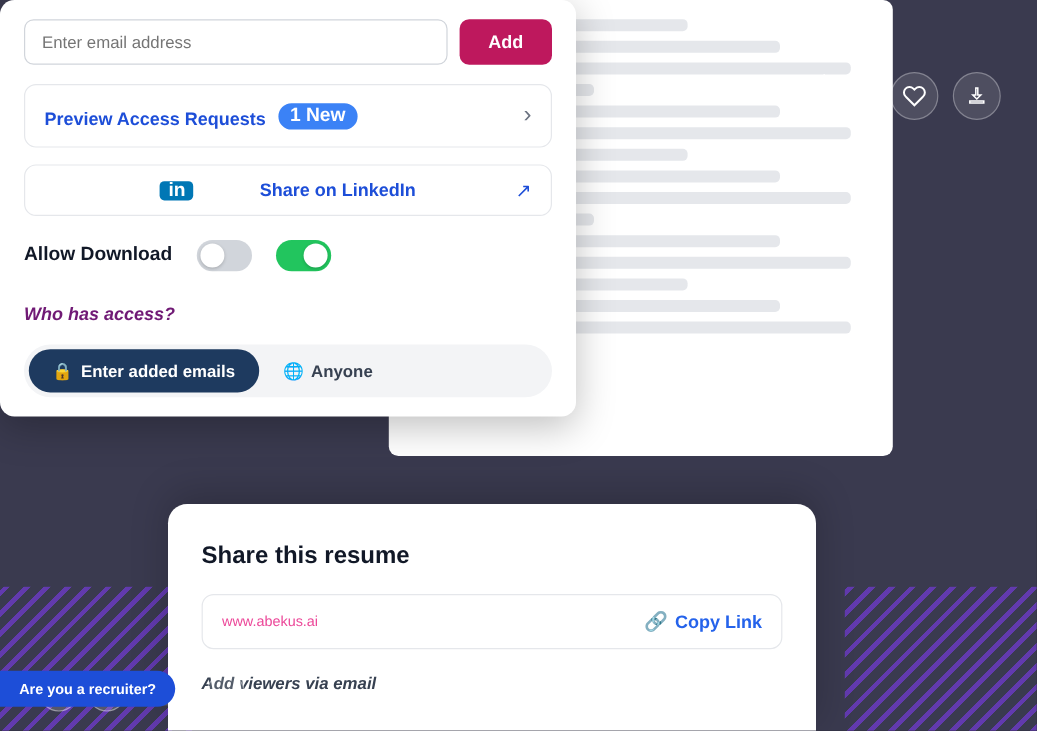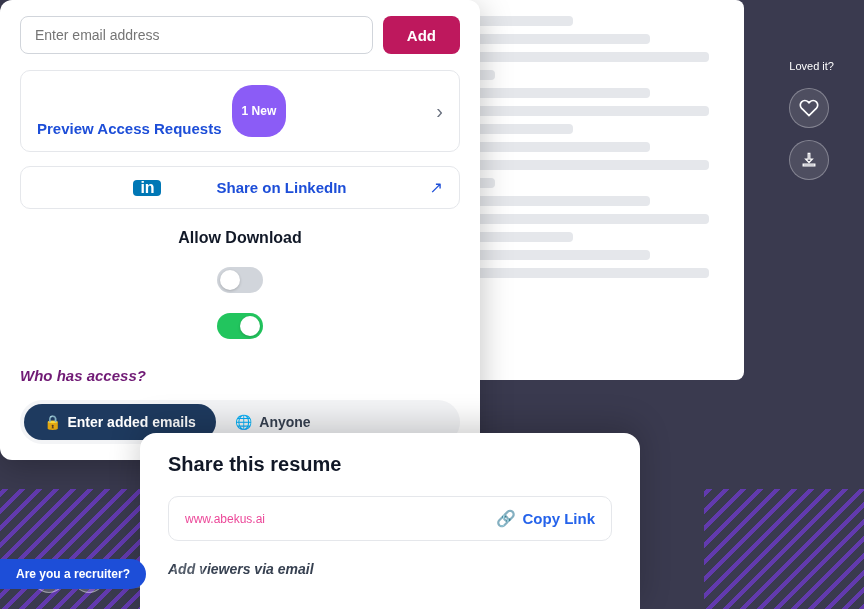--- a/index.html
+++ b/index.html
@@ -133,25 +133,25 @@
     .preview-row-left {
       display: flex;
       align-items: flex-end;
       gap: 10px;
       font-size: 15px;
       font-weight: 600;
       color: #1d4ed8;
     }
 
     .badge-new {
-      background: #8b5cf6;
+      background: #3b82f6;
       color: #fff;
       border-radius: 20px;
-      padding: 19px 10px;
-      font-size: 12px;
+      padding: 2px 10px;
+      font-size: 16px;
       font-weight: 700;
     }
 
     .chevron-right {
       color: #6b7280;
       font-size: 20px;
     }
 
     
     .linkedin-row {
@@ -193,21 +193,20 @@
       color: #1d4ed8;
       font-size: 16px;
     }
 
     
     .allow-download-row {
       display: flex;
       align-items: center;
       gap: 20px;
       margin-bottom: 28px;
-      flex-direction: column;
     }
 
     .allow-download-label {
       font-size: 16px;
       font-weight: 700;
       color: #111827;
     }
 
     
     .toggle {
@@ -278,24 +277,24 @@
     .access-btn.inactive {
       background: transparent;
       color: #374151;
     }
 
     
     .share-modal-bottom {
       position: absolute;
       bottom: 0;
       left: 140px;
-      width: 500px;
+      width: 540px;
       background: #fff;
       border-radius: 16px 16px 0 0;
-      padding: 20px 28px 20px;
+      padding: 32px 28px 20px;
       box-shadow: 0 -8px 32px rgba(0,0,0,0.2);
       z-index: 20;
     }
 
     .modal-title {
       font-size: 20px;
       font-weight: 700;
       color: #111827;
       margin-bottom: 20px;
     }
@@ -339,21 +338,21 @@
       font-weight: 600;
       margin-bottom: 12px;
     }
 
     
     .right-panel {
       position: absolute;
       right: 30px;
       top: 60px;
       display: flex;
-      flex-direction: column;
+      flex-direction: row;
       gap: 12px;
       z-index: 5;
     }
 
     .icon-circle {
       width: 40px;
       height: 40px;
       border-radius: 50%;
       border: 1.5px solid rgba(255,255,255,0.3);
       display: flex;

